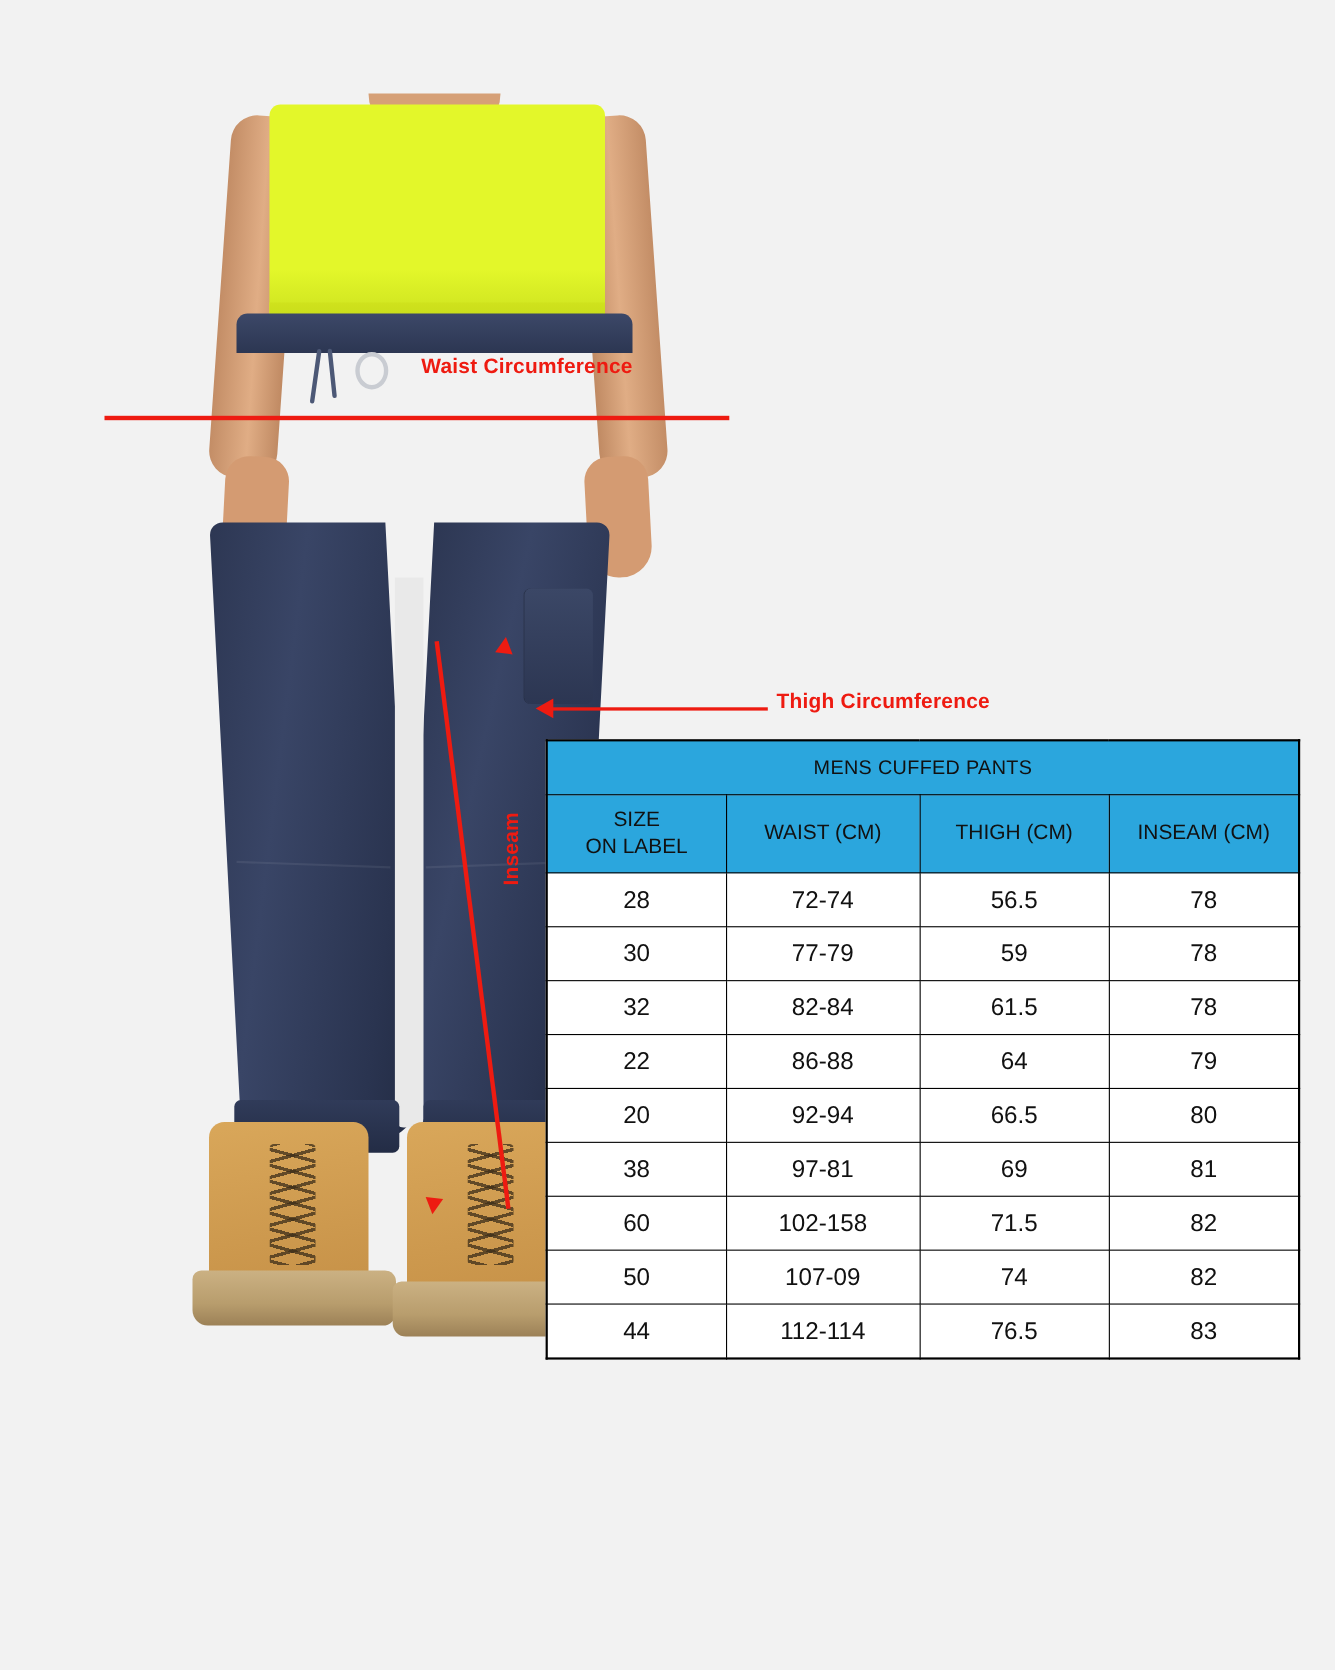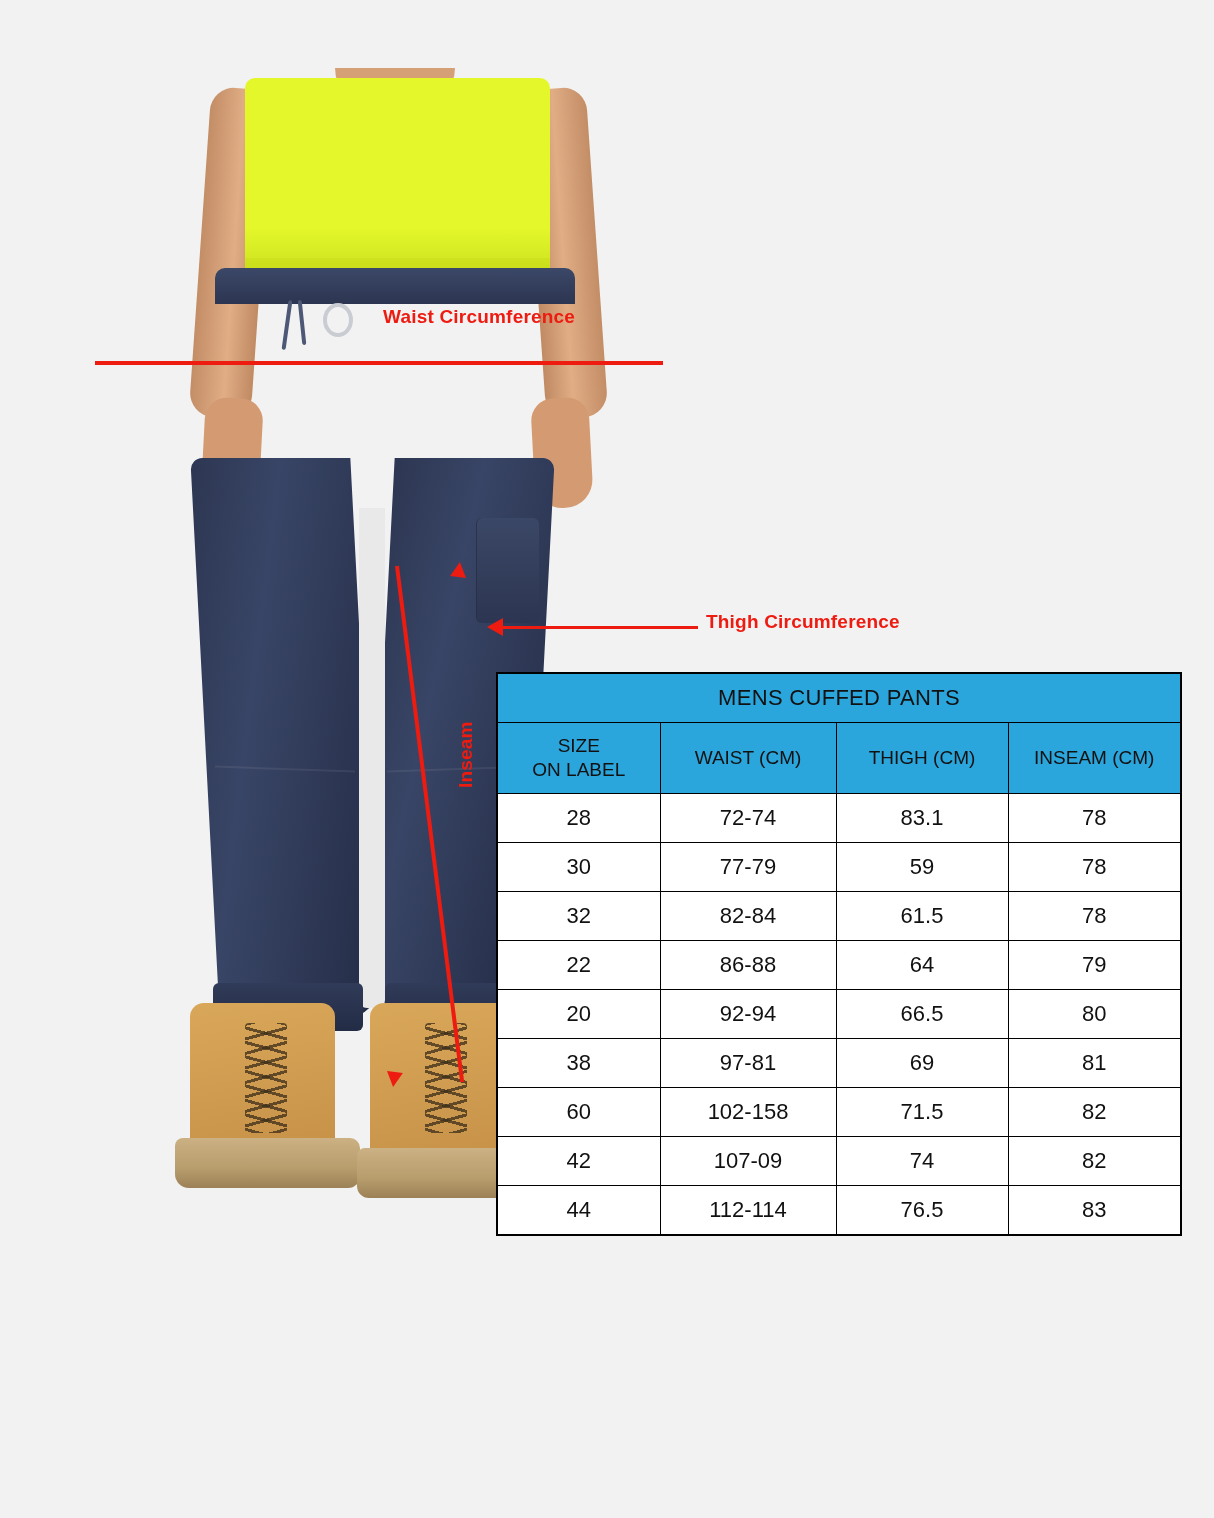--- a/index.html
+++ b/index.html
@@ -15,21 +15,21 @@
     width: 1214px;
     height: 1518px;
     background: #f2f2f2;
     overflow: hidden;
   }
 
   
   #photo {
     position: absolute;
     left: 95px;
-    top: 78px;
+    top: 95px;
     width: 540px;
     height: 1150px;
     text-align: right;
   }
 
   
   .shirt {
     position: absolute;
     left: 150px;
     top: 0px;
@@ -368,21 +368,21 @@
     table-layout: fixed;
   }
   #size-table th, #size-table td {
     border: 1px solid #000;
     text-align: center;
     color: #111;
     font-family: "Liberation Sans", sans-serif;
   }
   #size-table .title-cell {
     background: #2ba6dd;
-    font-size: 22px;
+    font-size: 18px;
     font-weight: normal;
     height: 46px;
     letter-spacing: 0.3px;
   }
   #size-table .head-cell {
     background: #2ba6dd;
     font-size: 19px;
     font-weight: normal;
     height: 68px;
     line-height: 1.25;
@@ -469,21 +469,21 @@
         </th>
         <th class="head-cell">WAIST (CM)</th>
         <th class="head-cell">THIGH (CM)</th>
         <th class="head-cell">INSEAM (CM)</th>
       </tr>
     </thead>
     <tbody id="size-table-body">
         <tr>
           <td class="data-cell">28</td>
           <td class="data-cell">72-74</td>
-          <td class="data-cell">83.1</td>
+          <td class="data-cell">56.5</td>
           <td class="data-cell">78</td>
         </tr>
         <tr>
           <td class="data-cell">30</td>
           <td class="data-cell">77-79</td>
           <td class="data-cell">59</td>
           <td class="data-cell">78</td>
         </tr>
         <tr>
           <td class="data-cell">32</td>
@@ -509,21 +509,21 @@
           <td class="data-cell">69</td>
           <td class="data-cell">81</td>
         </tr>
         <tr>
           <td class="data-cell">60</td>
           <td class="data-cell">102-158</td>
           <td class="data-cell">71.5</td>
           <td class="data-cell">82</td>
         </tr>
         <tr>
-          <td class="data-cell">42</td>
+          <td class="data-cell">50</td>
           <td class="data-cell">107-09</td>
           <td class="data-cell">74</td>
           <td class="data-cell">82</td>
         </tr>
         <tr>
           <td class="data-cell">44</td>
           <td class="data-cell">112-114</td>
           <td class="data-cell">76.5</td>
           <td class="data-cell">83</td>
         </tr>

